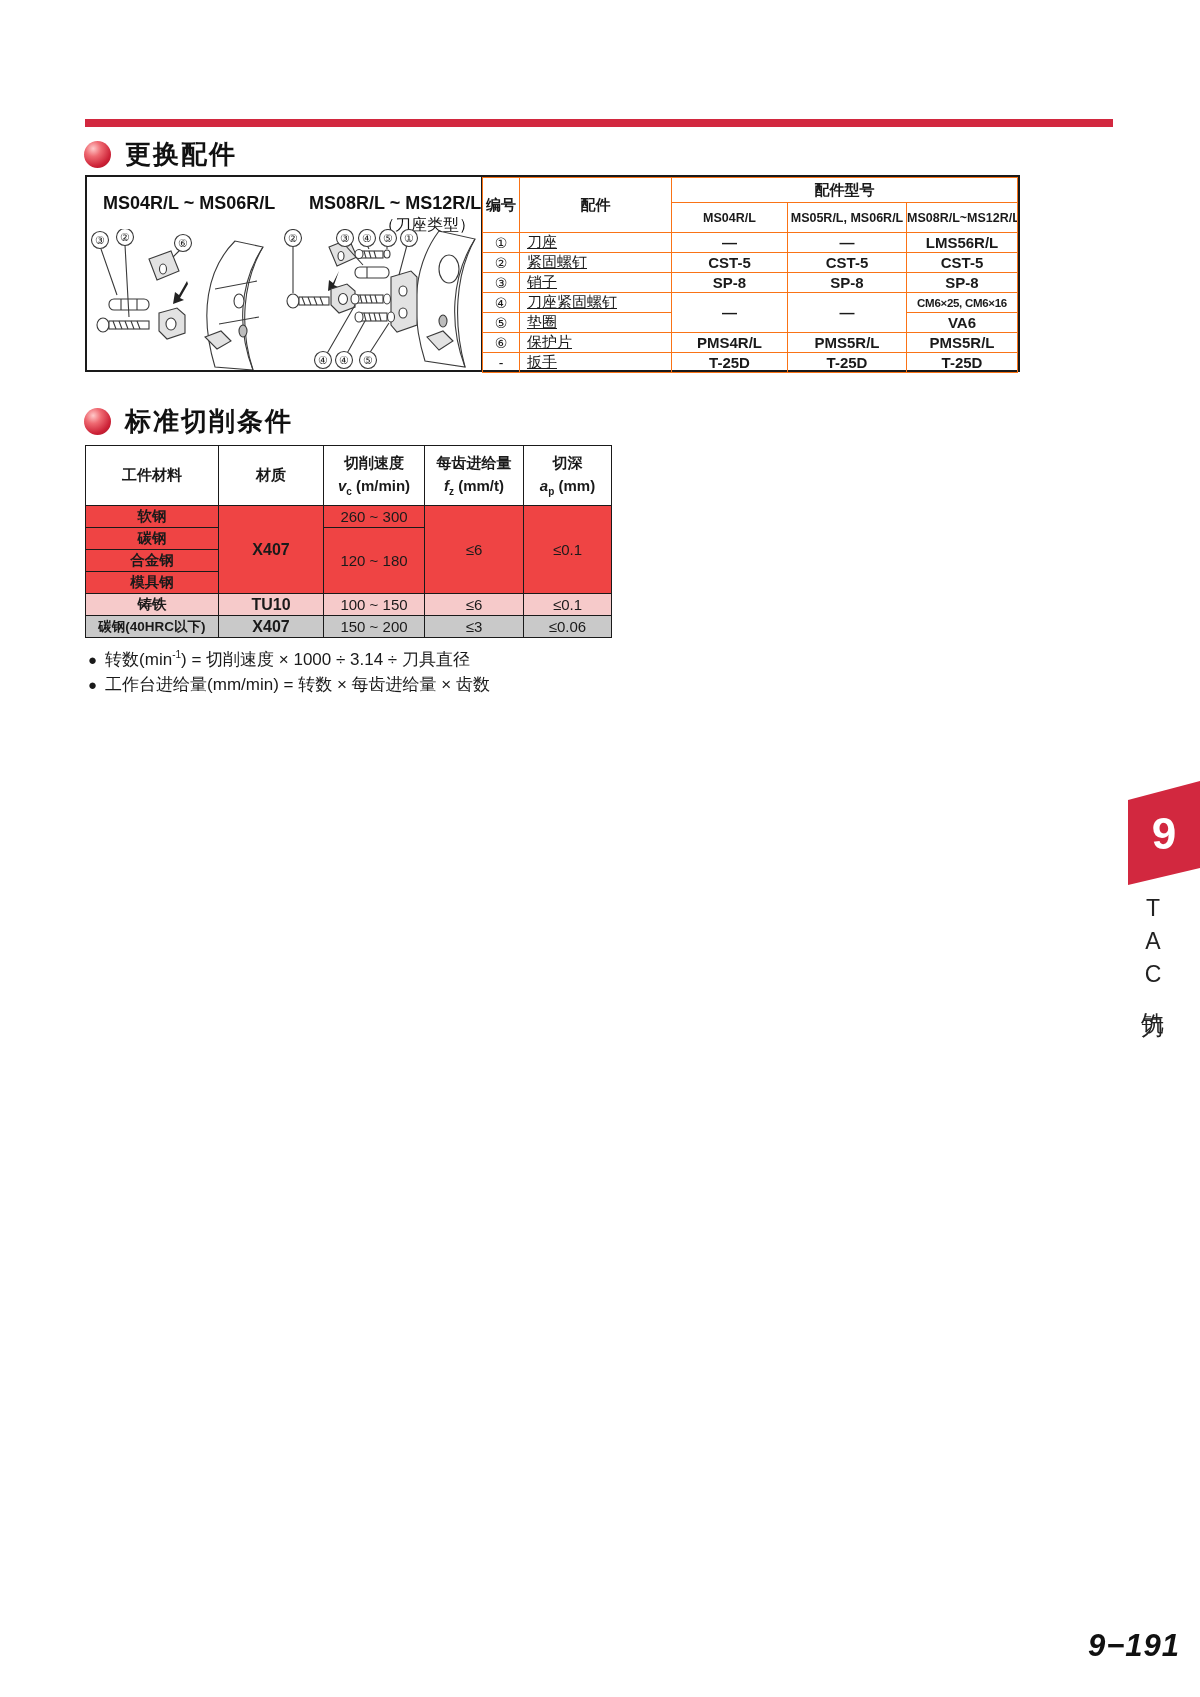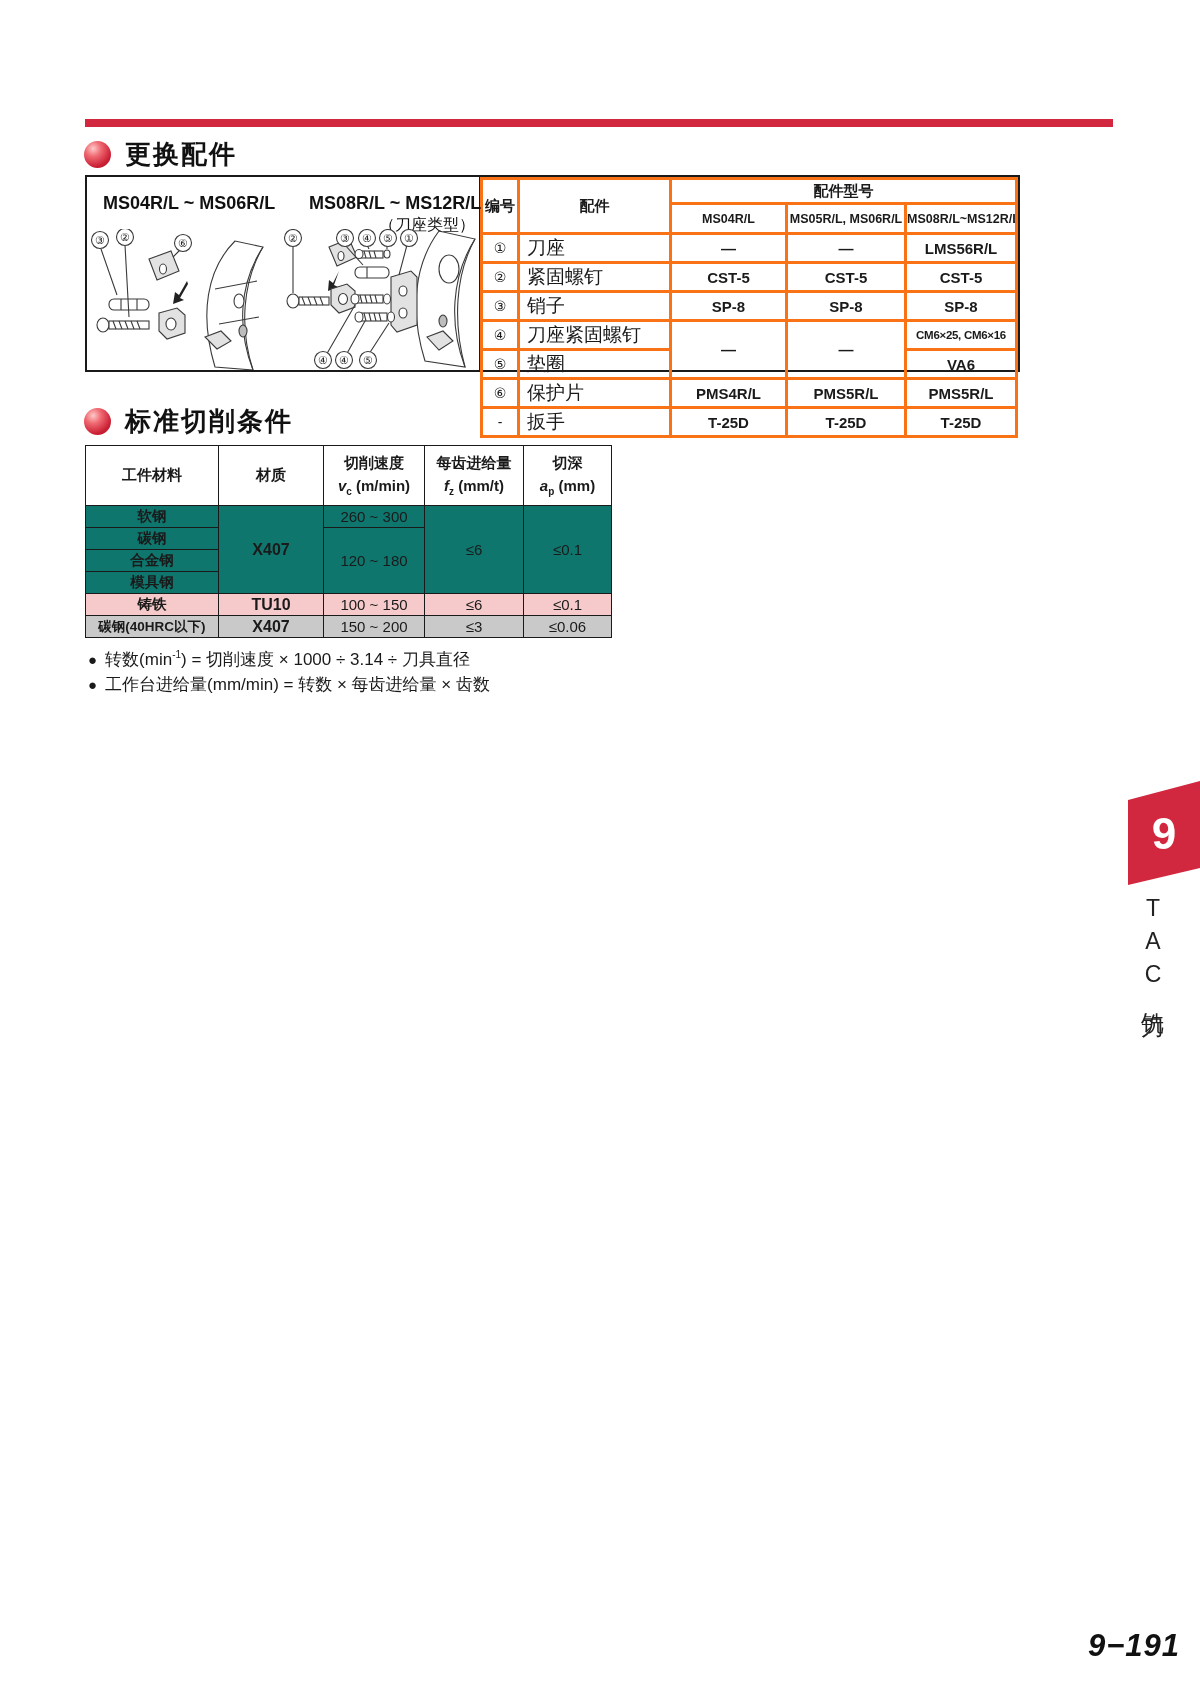--- a/index.html
+++ b/index.html
@@ -20,36 +20,36 @@
     border:2px solid #1a1a1a; display:flex; background:#fff; }
   .diagram-area { position:relative; width:398px; border-right:1px solid #1a1a1a; }
   .diag-title { position:absolute; font-size:18px; font-weight:bold; color:#111; white-space:nowrap; }
   .diag-title.left  { left:16px; top:16px; }
   .diag-title.right { left:222px; top:16px; }
   .diag-sub { position:absolute; left:292px; top:38px; font-size:16px; color:#111; white-space:nowrap; }
   .diag-svg { position:absolute; left:0; top:52px; }
 
   table { border-collapse:collapse; table-layout:fixed; }
   .t1 { width:535px; height:193px; font-size:15px; }
-  .t1 td { border:3px solid #f97316; text-align:center; vertical-align:middle;
+  .t1 td { border:1px solid #f97316; text-align:center; vertical-align:middle;
            white-space:nowrap; overflow:hidden; height:20px;margin-top:47px; }
   .t1 .hcell { font-size:15px; font-weight:bold; }
   .t1 .model { font-size:12.5px; font-weight:bold; }
   .t1 .r-h1 td { height:25px; }
   .t1 .r-h2 td { height:30px; }
   .t1 .no { font-size:14px; }
-  .t1 .part { text-align:left; padding-left:7px; font-size:19px; }
+  .t1 .part { text-align:left; padding-left:7px; font-size:15px;text-decoration:underline; }
   .t1 .val { font-weight:bold; font-size:15px; }
   .t1 .val.small { font-size:11.5px; letter-spacing:-0.3px; }
 
   
   .t2 { position:absolute; left:85px; top:445px; width:526px; font-size:15px; background:#fff; }
   .t2 td { border:1px solid #1a1a1a; text-align:center; vertical-align:middle; height:22px; white-space:nowrap; }
   .t2 .hdr td { height:60px; font-weight:bold; font-size:15px; line-height:1.5; background:#fff; }
-  .t2 td.blue { background:#0f766e; }
+  .t2 td.blue { background:#ef4444; }
   .t2 td.pink { background:#f6caca; }
   .t2 td.gray { background:#c9c9c9;margin-left:38px; }
   .t2 .mat  { font-weight:600; font-size:14.5px; }
   .t2 .mat.small { font-size:13.5px; }
   .t2 .grade { font-weight:bold; font-size:16px; }
   .t2 sub { font-size:10px; }
   .t2 .ital { font-style:italic; font-weight:bold; }
 
   
   .notes { position:absolute; left:88px; top:648px; font-size:17px; color:#1a1a1a; line-height:1.45; }

